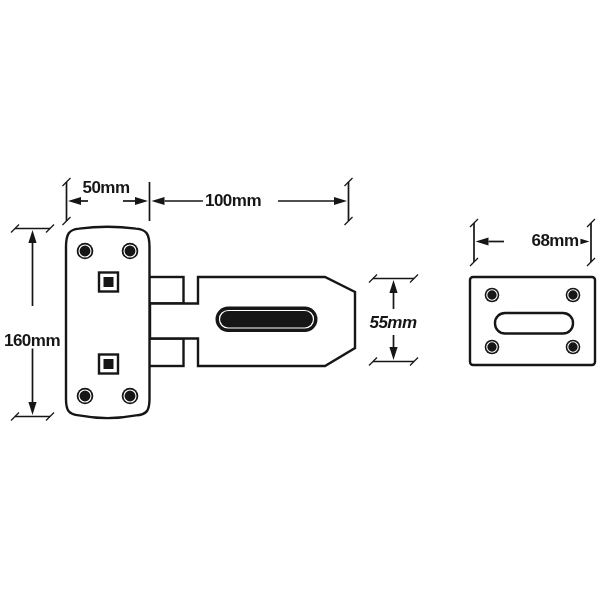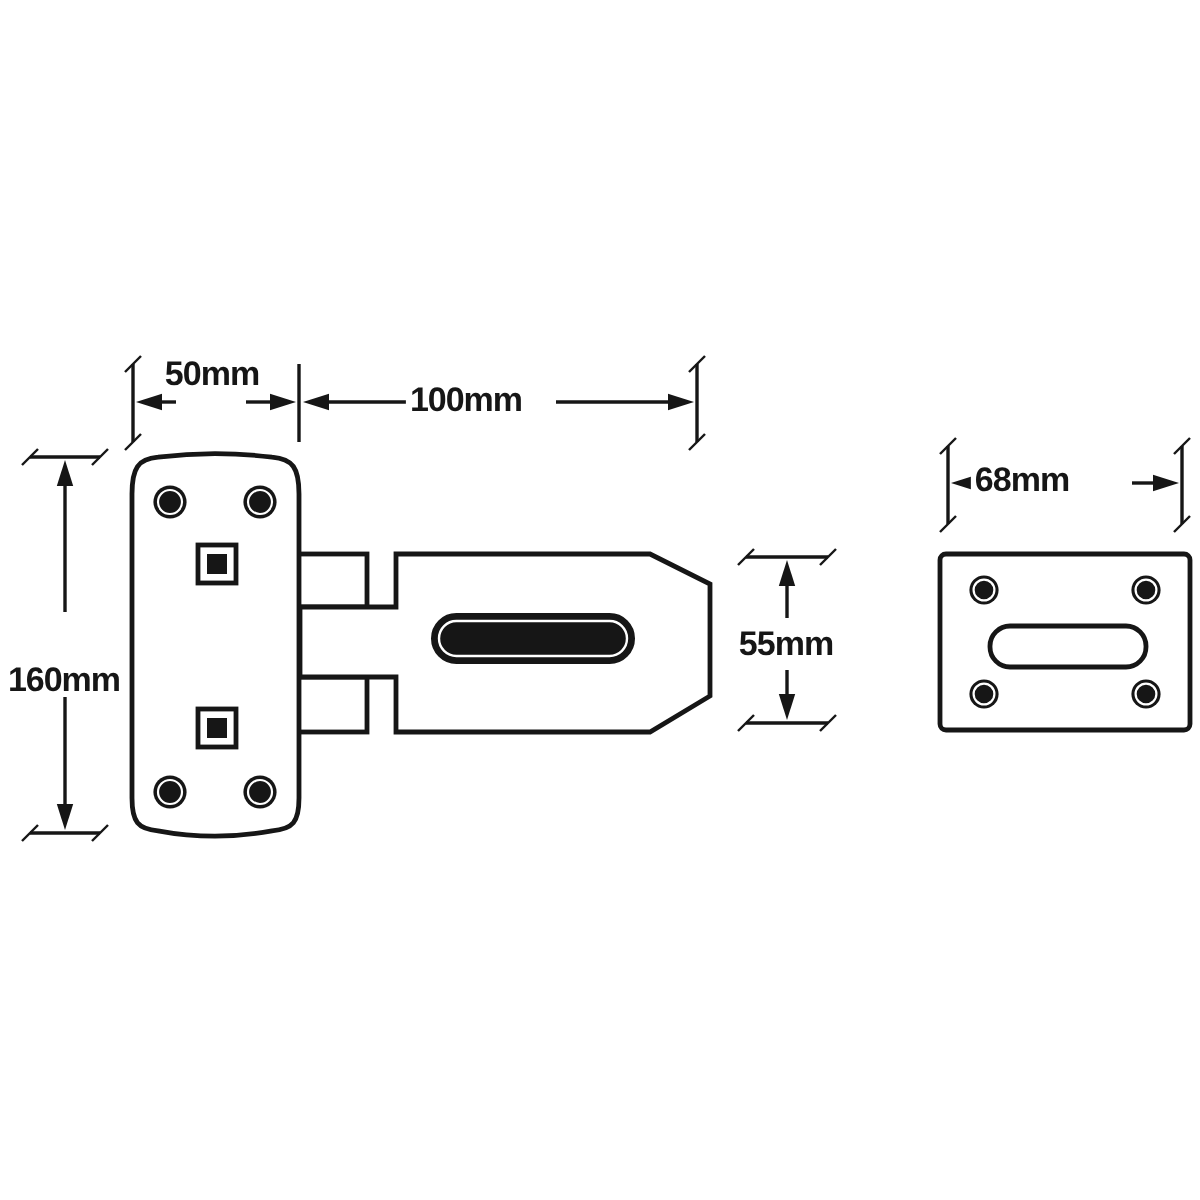--- a/index.html
+++ b/index.html
@@ -146,16 +146,16 @@
       </g>
     </g>
   </svg>
 
   <span class="dim-label" style="left:106px;top:187px;background:transparent;">50mm</span>
 
   <span class="dim-label" style="left:233px;top:200px;">100mm</span>
 
   <span class="dim-label" style="left:32px;top:340px;">160mm</span>
 
-  <span class="dim-label" style="left:393px;top:322px;">55mm</span>
+  <span class="dim-label" style="left:393px;top:322px;font-style:italic;">55mm</span>
 
-  <span class="dim-label" style="left:511px;top:240px;text-align:center;">68mm</span>
+  <span class="dim-label" style="left:555px;top:240px;text-align:center;">68mm</span>
 </div>
 
 </body></html>

